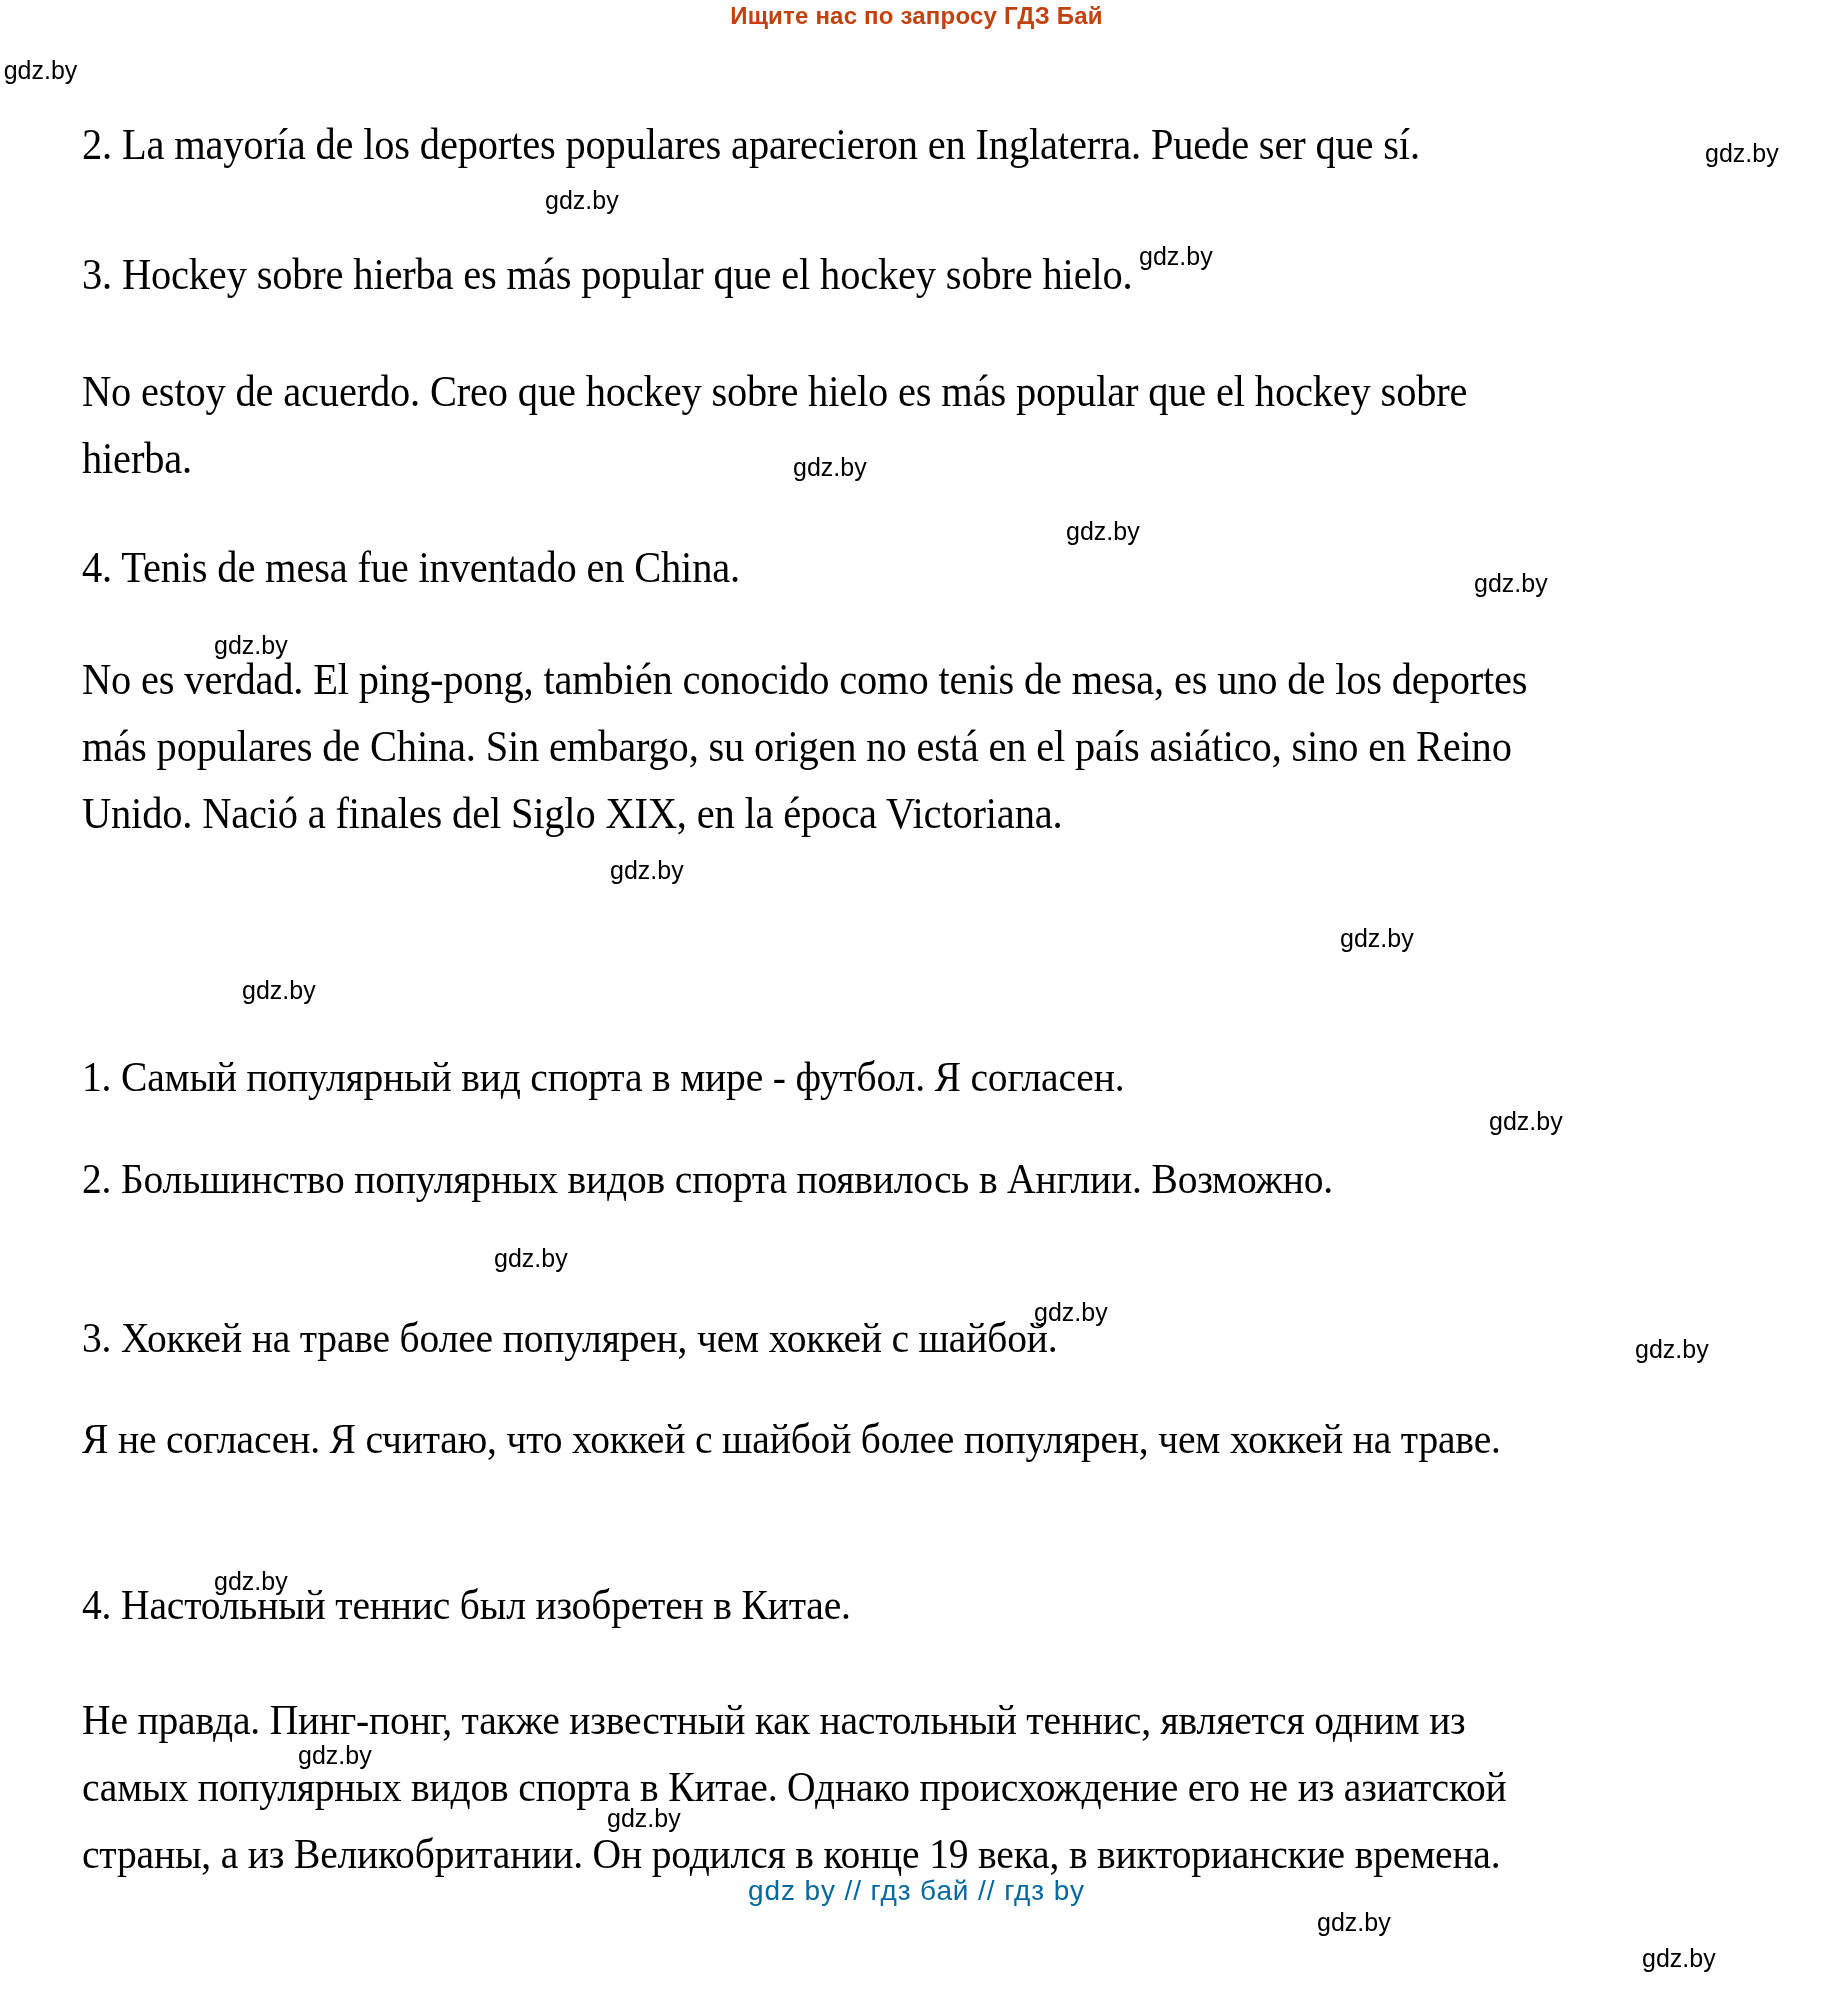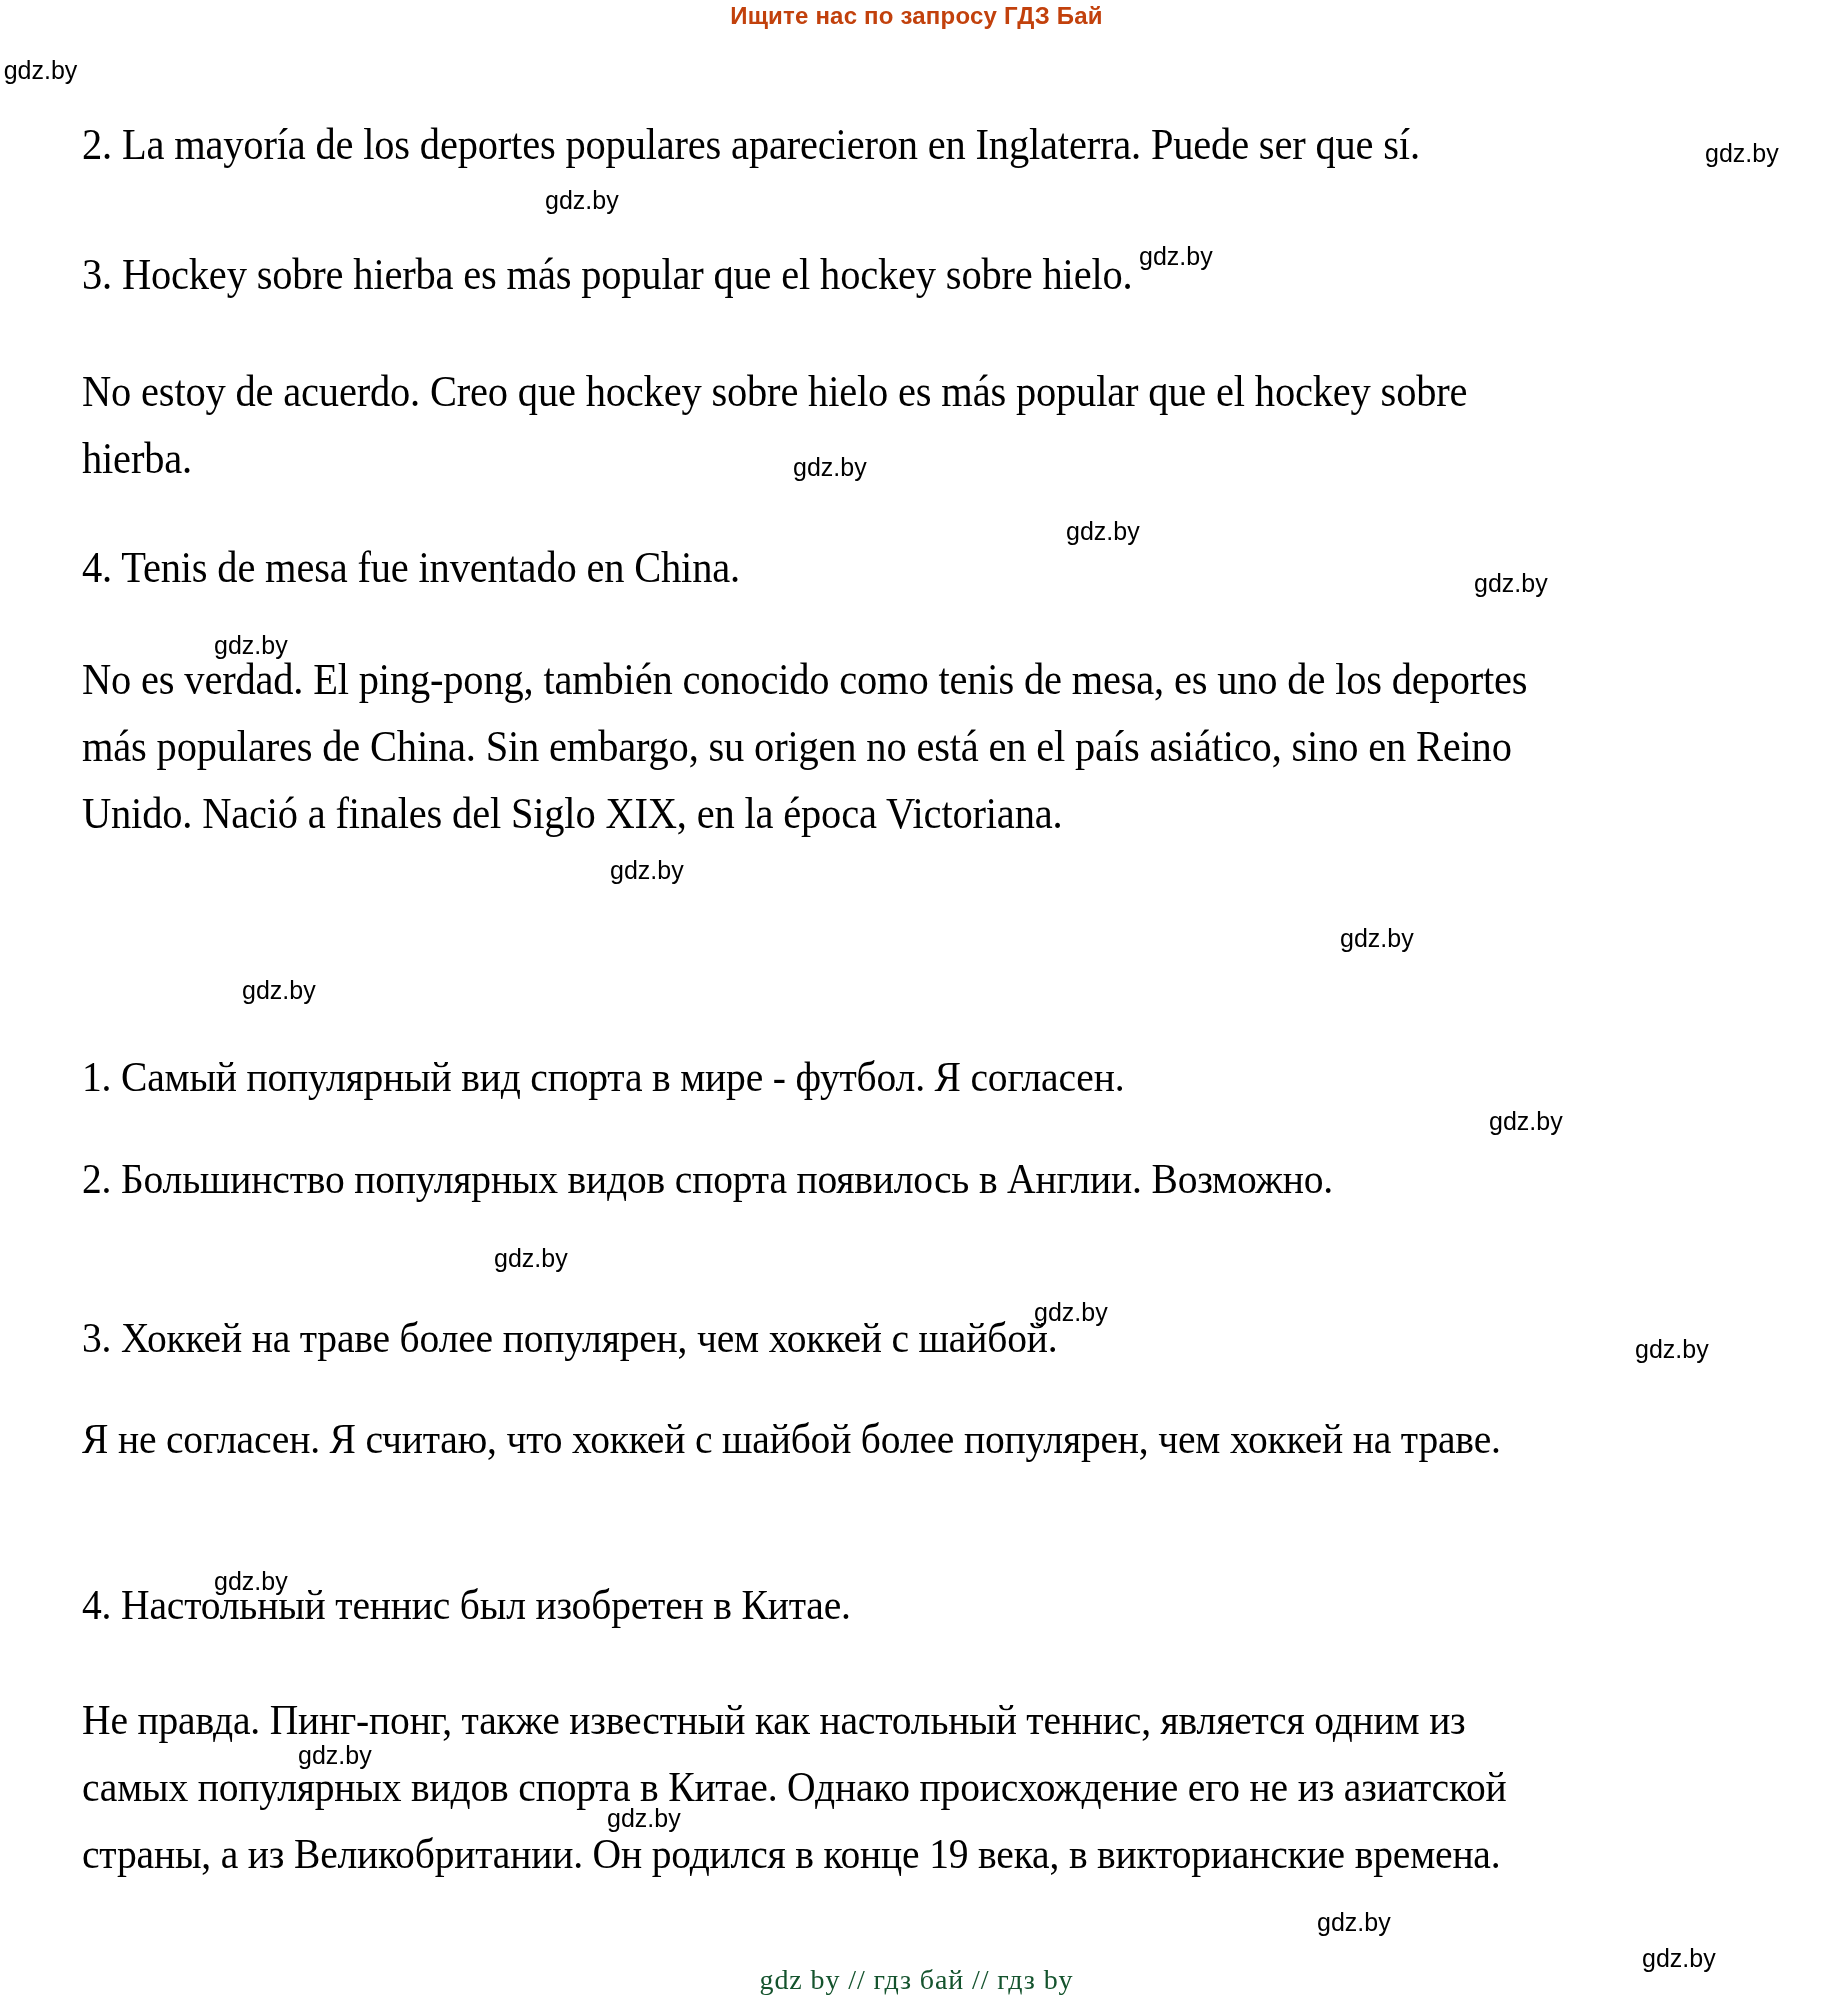--- a/index.html
+++ b/index.html
@@ -62,26 +62,26 @@
     font-weight: 400;
     color: #000000;
     white-space: nowrap;
     user-select: none;
   }
 
   
   #footer-line {
     position: absolute;
     left: 0;
-    top: 1964px;
+    top: 1875px;
     width: 1833px;
     text-align: center;
-    font-family: Liberation Serif, serif;
+    font-family: Liberation Sans, sans-serif;
     font-size: 28px;
-    color: #14532d;
+    color: #0369a1;
     white-space: nowrap;
     letter-spacing: 0.9px;
   }
 </style>
 </head>
 <body>
 
 <div id="promo-banner">Ищите нас по запросу ГДЗ Бай</div>
 
 <div id="doc">

